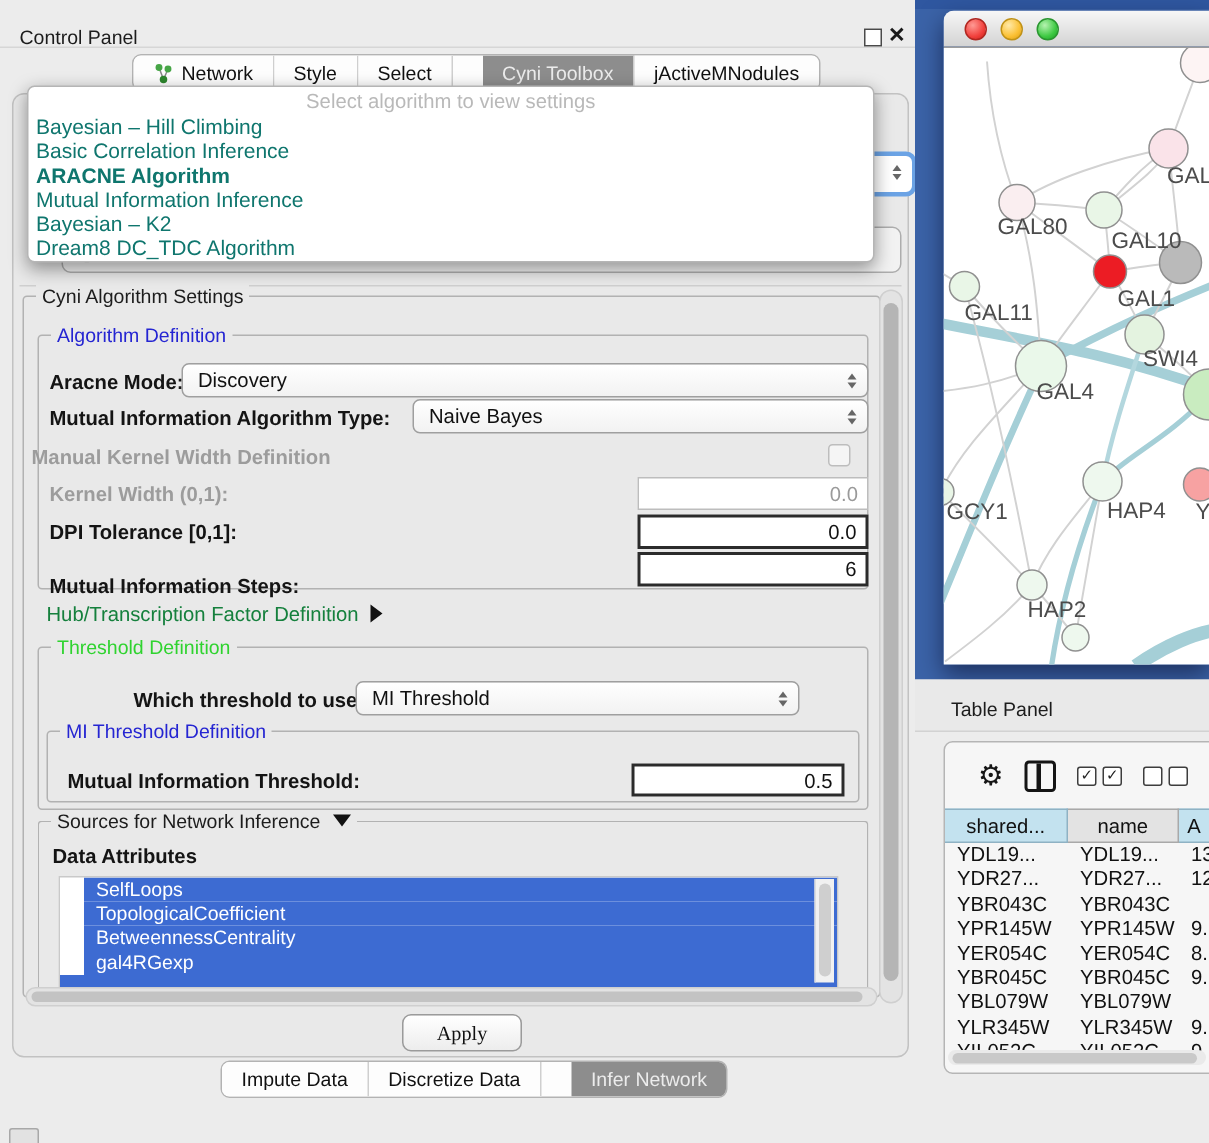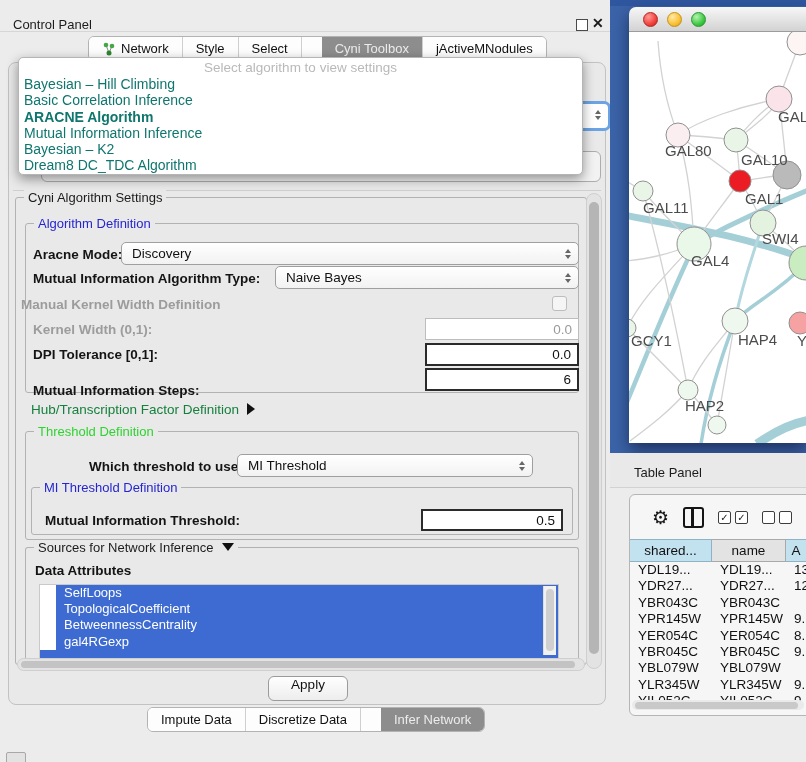--- a/index.html
+++ b/index.html
@@ -59,21 +59,21 @@
   .attr-fill{height:8px;background:#3d6bd2;}
   .mini-vscroll{position:absolute;background:#f1f1f1;border-left:1px solid #ddd;}
   .mini-vthumb{position:absolute;background:#cfcfcf;border-radius:5px;}
 
   .vscroll{background:#e3e3e3;border:1px solid #cfcfcf;border-radius:8px;}
   .vthumb{position:absolute;background:#b5b5b5;border-radius:7px;}
   .hscroll{background:#e3e3e3;border:1px solid #cfcfcf;border-radius:8px;}
   .hthumb{position:absolute;background:#c3c3c3;border-radius:6px;}
 
   .apply-btn{left:259px;top:613px;width:78px;height:23px;background:linear-gradient(#ffffff,#ededed);
-     border:1px solid #9b9b9b;border-radius:6px;font-size:13.5px;color:#111;display:flex;align-items:flex-start;justify-content:center;}
+     border:1px solid #9b9b9b;border-radius:6px;font-size:13.5px;color:#111;display:flex;align-items:center;justify-content:center;font-family:Liberation Serif, serif;}
 
   
   .popup{left:18px;top:57px;width:563px;height:116px;background:#fff;border:1px solid #b5b5b5;border-radius:5px;
      box-shadow:0 4px 12px rgba(0,0,0,.4);z-index:50;}
   .popup-title{height:16px;line-height:16px;text-align:center;color:#b9b9b9;font-size:13.5px;margin-top:2px;}
   .popup-item{height:16.3px;line-height:16.3px;font-size:14px;color:#0f766e;padding-left:5px;white-space:nowrap;}
   .popup-item.bold{font-weight:bold;}
 
   .divider-grip{left:615px;top:370px;width:6px;height:9px;color:#8e8e8e;font-size:9px;line-height:9px;}
   .corner-icon{left:6px;top:752px;width:18px;height:14px;border:1.5px solid #a8a8a8;background:#e2e2e2;border-radius:2px;}

